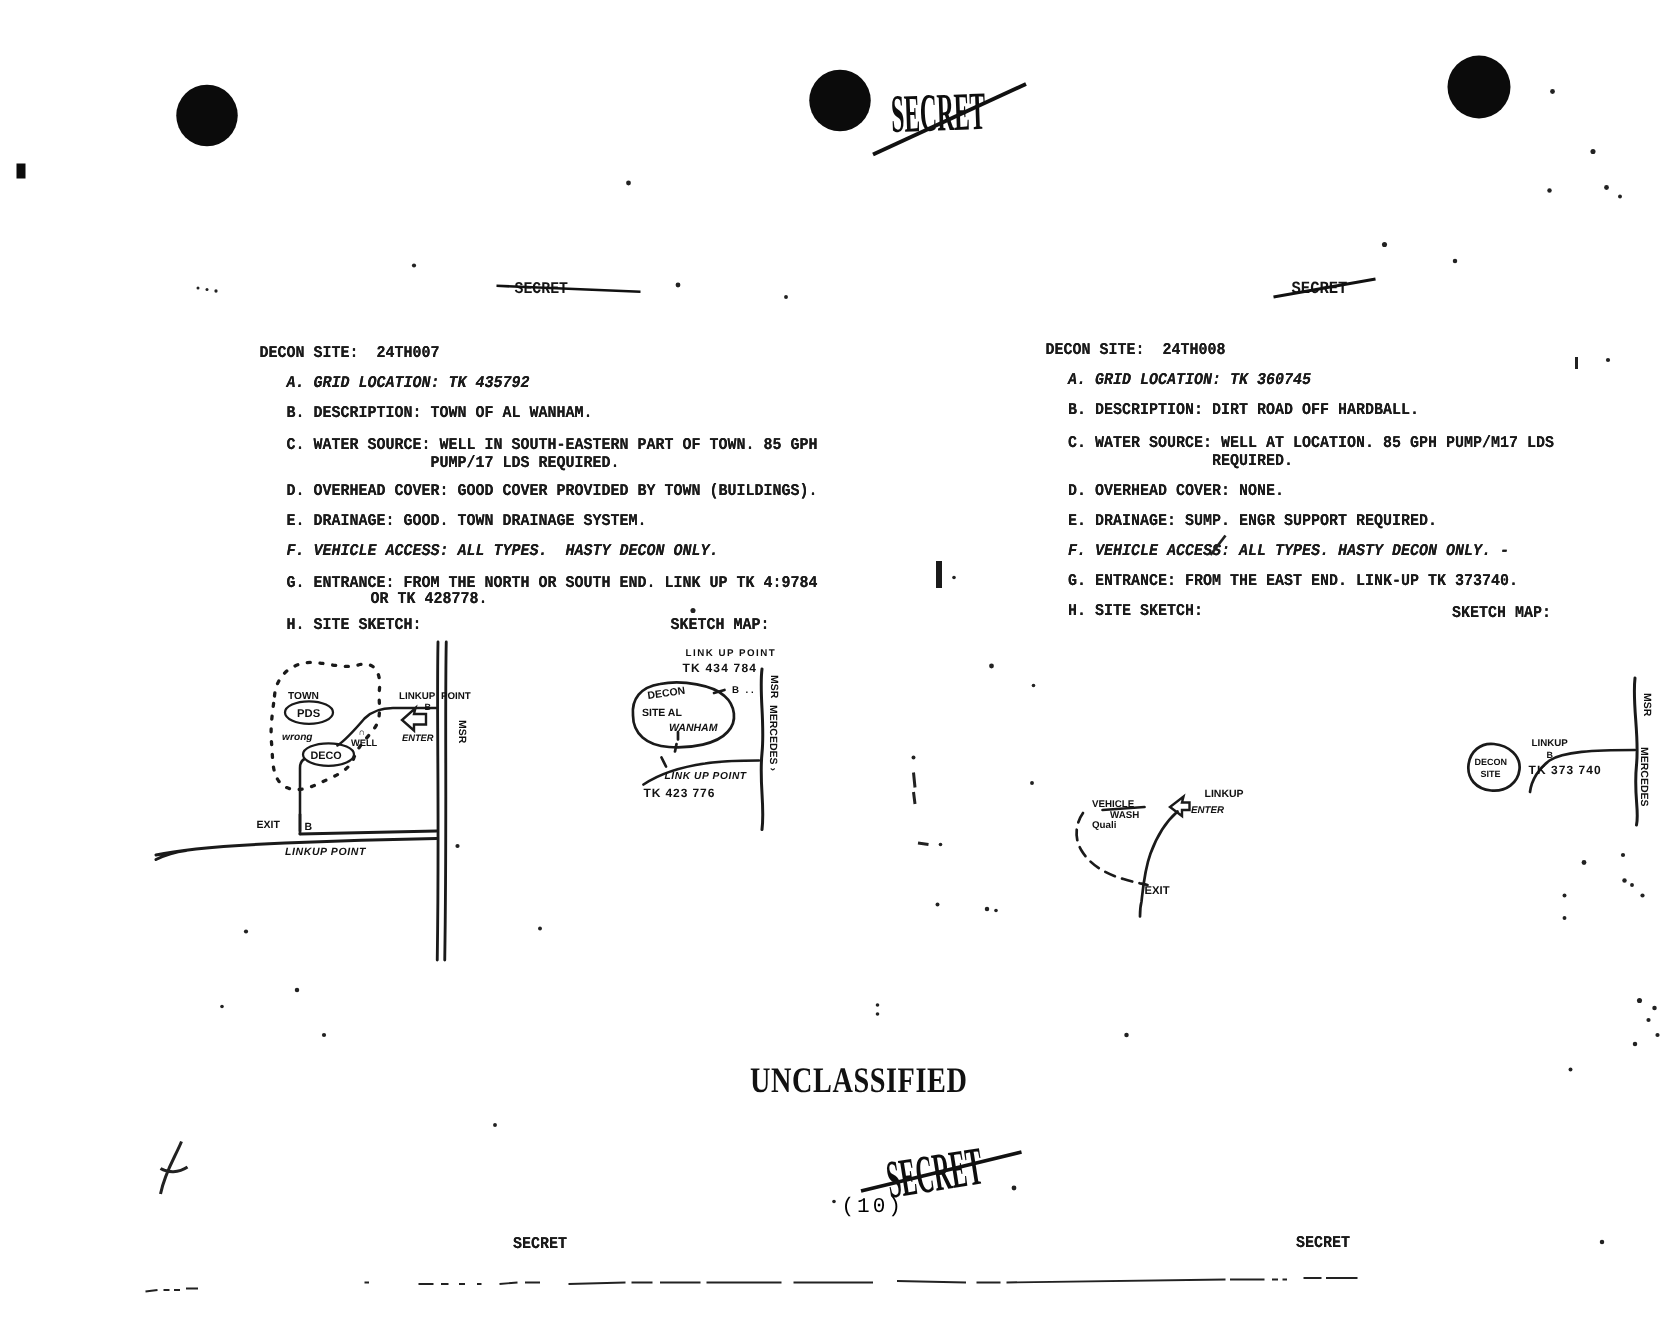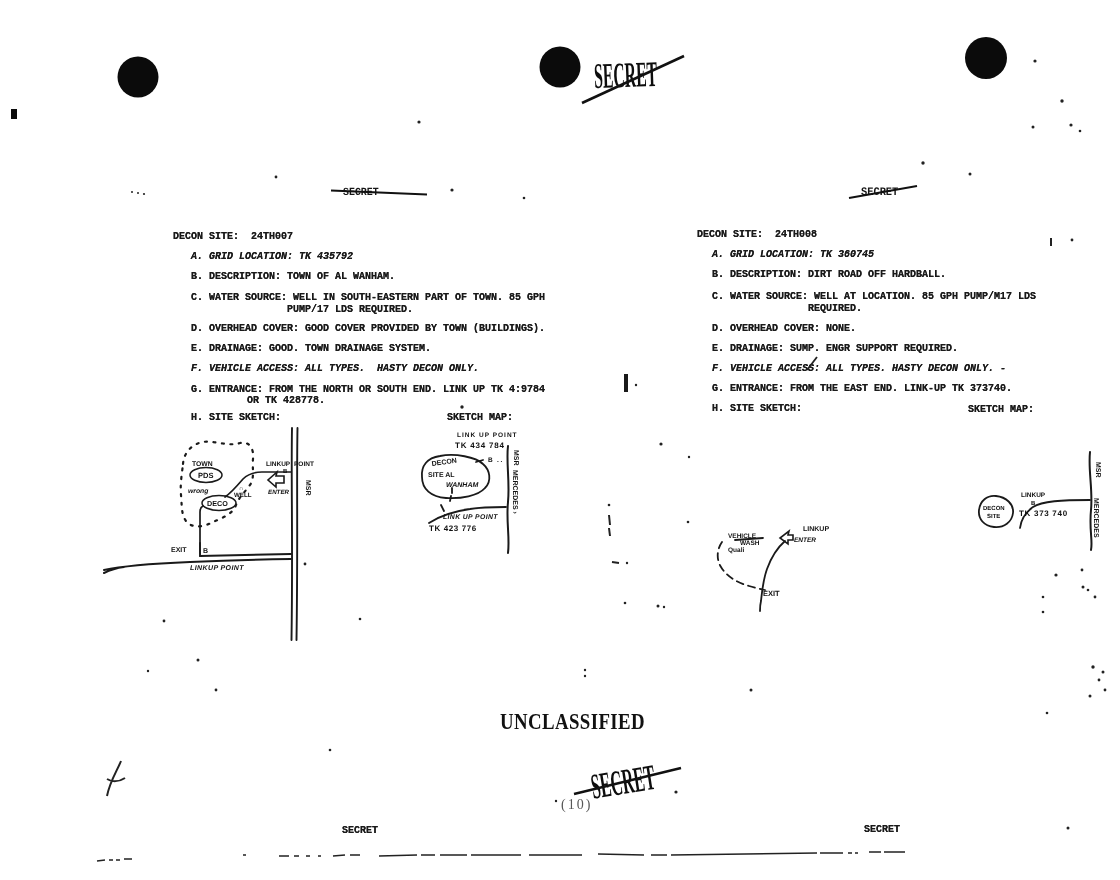--- a/index.html
+++ b/index.html
@@ -66,22 +66,22 @@
 <div class="t" style="left:968px;top:404px;">SKETCH MAP:</div>
 
 <div class="t" style="left:342px;top:825px;font-size:11px;">SECRET</div>
 
 <div class="t" style="left:864px;top:824px;font-size:11px;">SECRET</div>
 
 <div style="position:absolute;left:500px;top:712px;font-family:'Liberation Serif',serif;
      font-weight:700;font-size:24px;line-height:18px;color:#111;
      transform:scaleX(0.785);transform-origin:left top;letter-spacing:0.5px;">UNCLASSIFIED</div>
 
-<div style="position:absolute;left:561px;top:797px;font-family:Liberation Serif, serif;
-     font-size:14px;color:#0369a1;letter-spacing:2px;">(10)</div>
+<div style="position:absolute;left:561px;top:797px;font-family:Liberation Mono, monospace;
+     font-size:14px;color:#000000;letter-spacing:2px;">(10)</div>
 
 <svg width="1120" height="880" viewBox="0 0 1120 880">
 
   <circle cx="138" cy="77" r="20.5" fill="#0b0b0b"></circle>
 
   <circle cx="560" cy="67" r="20.5" fill="#0b0b0b"></circle>
 
   <circle cx="986" cy="58" r="21" fill="#0b0b0b"></circle>
 
   <rect x="11" y="109" width="6" height="10" fill="#0b0b0b"></rect>

